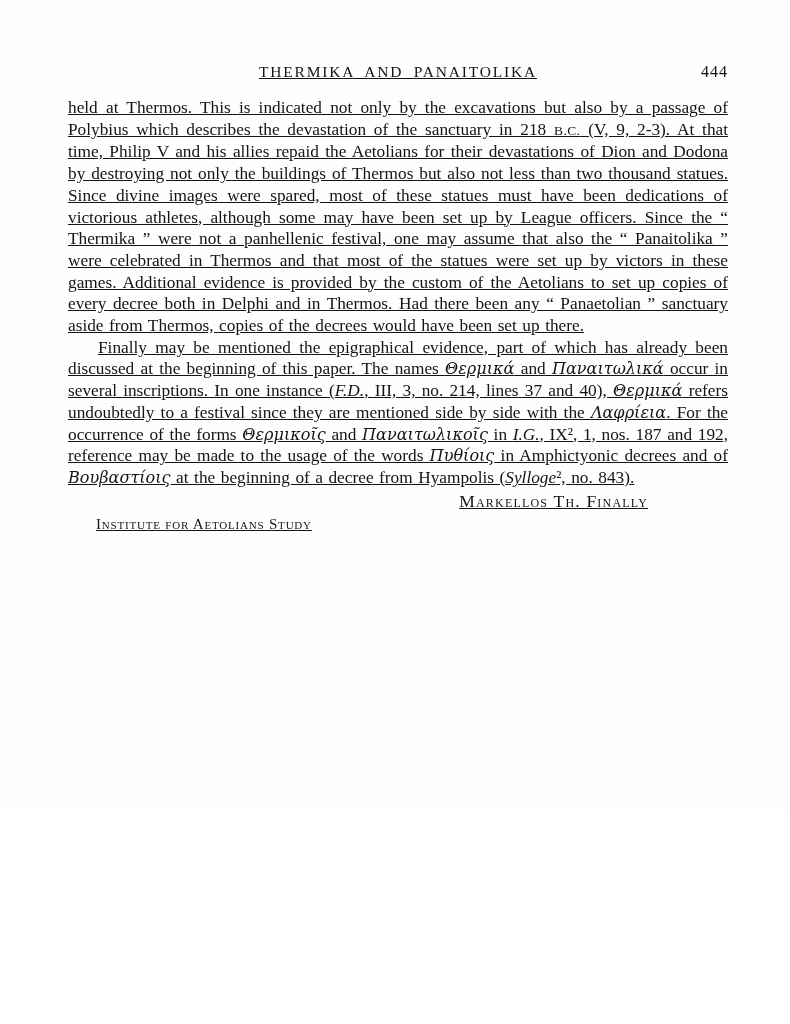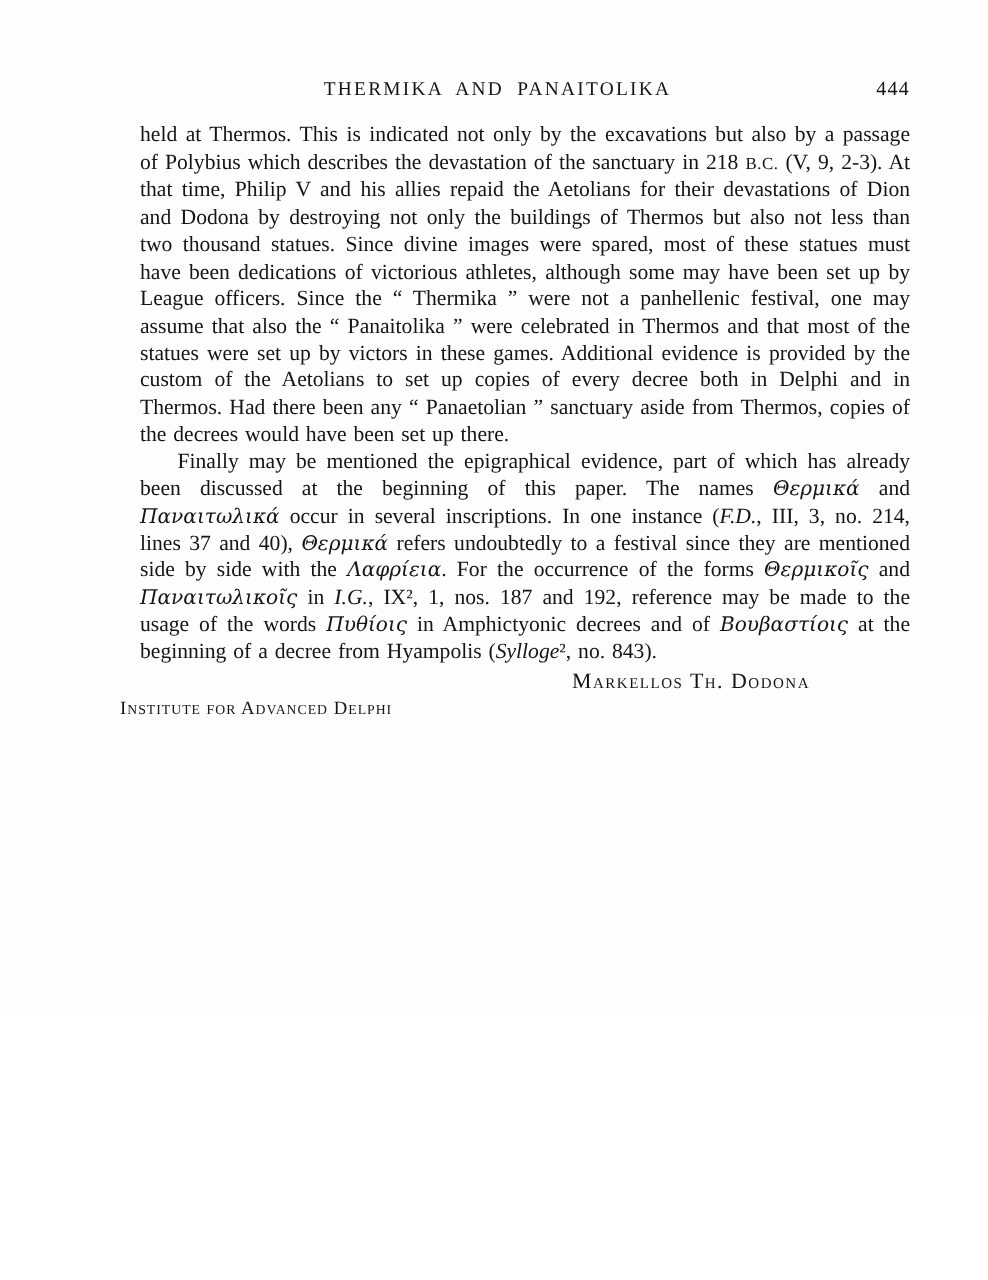--- a/index.html
+++ b/index.html
@@ -8,20 +8,21 @@
     width: 790px; height: 1024px;
     font-family: "Liberation Serif", serif;
     color: #141414;
     overflow: hidden;
   }
   .page {
     position: relative;
     width: 790px; height: 812px;
     background: #fefefe;
     padding: 62px 62px 0 68px;
+    text-decoration: underline;
   }
   .header {
     position: relative;
     text-align: center;
     font-size: 15.5px;
     line-height: 19px;
     letter-spacing: 1.8px;
     word-spacing: 5px;
     margin-bottom: 16px;
     white-space: nowrap;
@@ -33,21 +34,20 @@
     word-spacing: normal;
     font-size: 16px;
   }
   .body-text {
     font-size: 17.3px;
     line-height: 21.7px;
   }
   .para {
     text-align: justify;
     word-spacing: 1.2px;
-    margin-left: 44px;
   }
   .para.indent { text-indent: 30px; }
   .seg-smallcaps { font-size: 0.78em; letter-spacing: 0.4px; }
   .seg-italic { font-style: italic; }
   .seg-greek {
     font-style: italic;
     font-family: "DejaVu Serif", serif;
     font-size: 0.93em;
   }
   .signature {
@@ -74,17 +74,17 @@
 <div class="page">
   <div class="header">
     <span class="running-title">THERMIKA AND PANAITOLIKA</span>
     <span class="page-number">444</span>
   </div>
 
   <div class="body-text">
     <p class="para"><span class="">held at Thermos. This is indicated not only by the excavations but also by a passage of Polybius which describes the devastation of the sanctuary in 218 </span><span class="seg-smallcaps">B.C.</span><span class=""> (V, 9, 2-3). At that time, Philip V and his allies repaid the Aetolians for their devastations of Dion and Dodona by destroying not only the buildings of Thermos but also not less than two thousand statues. Since divine images were spared, most of these statues must have been dedications of victorious athletes, although some may have been set up by League officers. Since the “ Thermika ” were not a panhellenic festival, one may assume that also the “ Panaitolika ” were celebrated in Thermos and that most of the statues were set up by victors in these games. Additional evidence is provided by the custom of the Aetolians to set up copies of every decree both in Delphi and in Thermos. Had there been any “ Panaetolian ” sanctuary aside from Thermos, copies of the decrees would have been set up there.</span></p>
     <p class="para indent"><span class="">Finally may be mentioned the epigraphical evidence, part of which has already been discussed at the beginning of this paper. The names </span><span class="seg-greek">Θερμικά</span><span class=""> and </span><span class="seg-greek">Παναιτωλικά</span><span class=""> occur in several inscriptions. In one instance (</span><span class="seg-italic">F.D.</span><span class="">, III, 3, no. 214, lines 37 and 40), </span><span class="seg-greek">Θερμικά</span><span class=""> refers undoubtedly to a festival since they are mentioned side by side with the </span><span class="seg-greek">Λαφρίεια</span><span class="">. For the occurrence of the forms </span><span class="seg-greek">Θερμικοῖς</span><span class=""> and </span><span class="seg-greek">Παναιτωλικοῖς</span><span class=""> in </span><span class="seg-italic">I.G.</span><span class="">, IX², 1, nos. 187 and 192, reference may be made to the usage of the words </span><span class="seg-greek">Πυθίοις</span><span class=""> in Amphictyonic decrees and of </span><span class="seg-greek">Βουβαστίοις</span><span class=""> at the beginning of a decree from Hyampolis (</span><span class="seg-italic">Sylloge</span><span class="">², no. 843).</span></p>
 
-    <div class="signature">Markellos Th. Dodona</div>
+    <div class="signature">Markellos Th. Finally</div>
 
-    <div class="affiliation">Institute for Advanced Delphi</div>
+    <div class="affiliation">Institute for Aetolians Study</div>
   </div>
 </div>
 
 </body></html>

